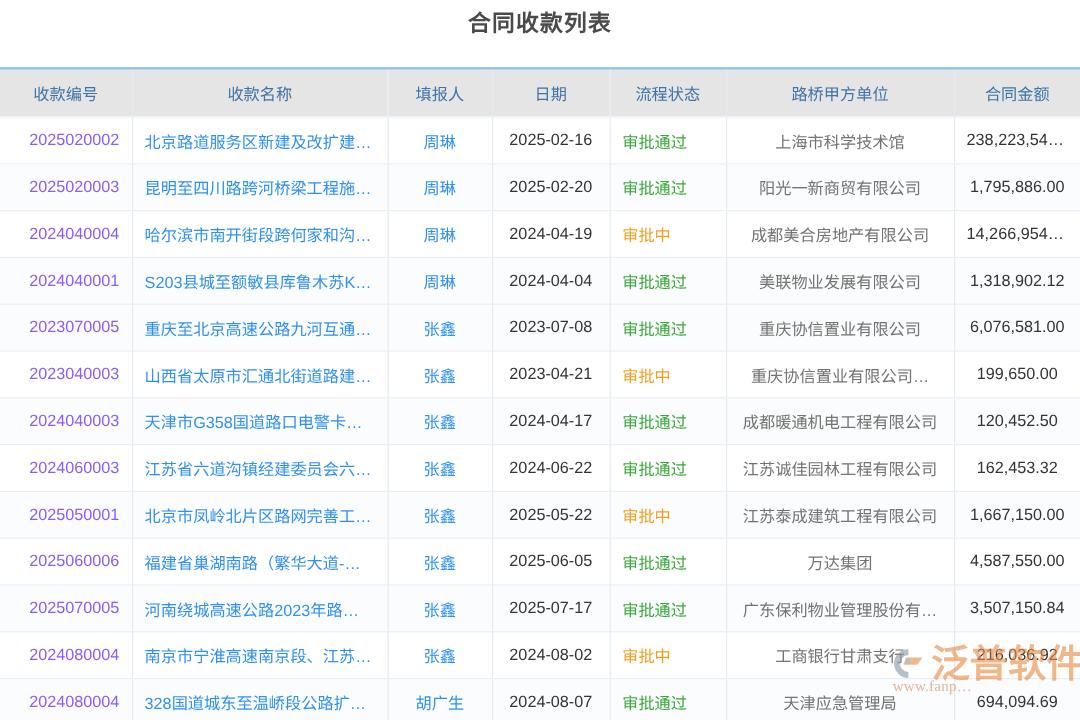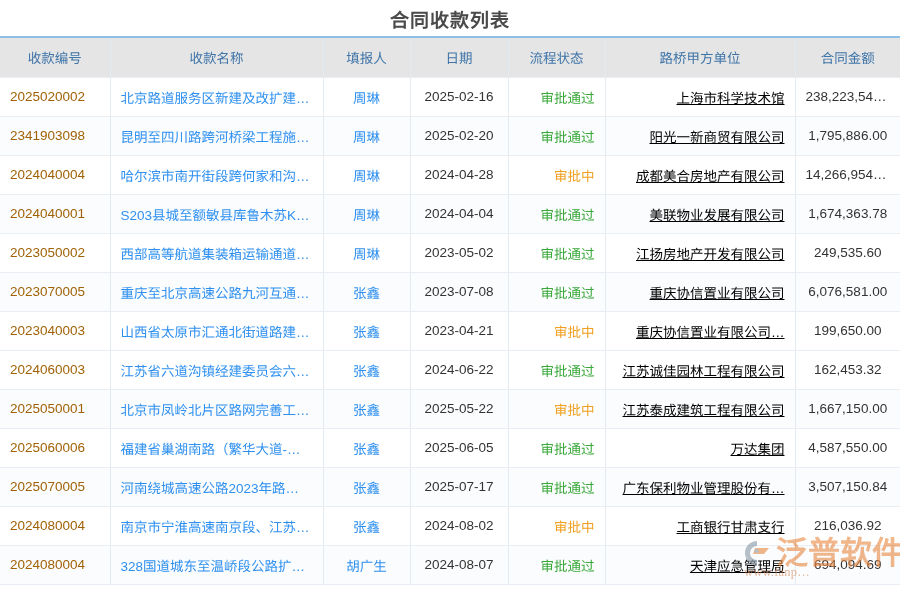--- a/index.html
+++ b/index.html
@@ -22,21 +22,21 @@
   }
 
   
   .page-title {
     width: 100%;
     text-align: center;
     font-size: 19px;
     font-weight: bold;
     color: #4a4a4a;
     letter-spacing: 1px;
-    padding: 10px 0 4px 0;
+    padding: 10px 0 24px 0;
     line-height: 22px;
     user-select: none;
   }
 
   
   .grid-wrap {
     width: 900px;
     border-top: 2px solid #8cc0e8;
   }
   table.grid {
@@ -68,26 +68,26 @@
     border-right: 1px solid #ffffff;
     border-bottom: 1px solid #c8dff0;
     font-size: 14px;
   }
   thead th:last-child { border-right: none; font-family: Liberation Serif, serif; }
 
   tbody tr { background: #ffffff; }
   tbody tr.alt { background: #fbfcfd; }
 
   
-  .c-code   { text-align: left; color: #a16207; }
+  .c-code   { text-align: right; color: #8b5cf6; }
   .c-name   { text-align: left;   color: #2f90f0; }
   .c-person { text-align: center; color: #2f90f0; }
   .c-date   { text-align: center; color: #333333; }
-  .c-status { text-align: right; }
-  .c-party  { text-align: right;   color: #000000; text-decoration: underline; }
+  .c-status { text-align: left; }
+  .c-party  { text-align: center;   color: #737373; }
   .c-amount { text-align: center;  color: #333333; }
 
   .status-pass { color: #3aa93a; }
   .status-wip  { color: #f0a020; }
 
   
   .watermark {
     position: absolute;
     right: 8px;
     bottom: 8px;
@@ -158,72 +158,72 @@
           <tr>
             <td class="c-code">2025020002</td>
             <td class="c-name">北京路道服务区新建及改扩建…</td>
             <td class="c-person">周琳</td>
             <td class="c-date">2025-02-16</td>
             <td class="c-status status-pass">审批通过</td>
             <td class="c-party">上海市科学技术馆</td>
             <td class="c-amount">238,223,544…</td>
           </tr>
           <tr class="alt">
-            <td class="c-code">2341903098</td>
+            <td class="c-code">2025020003</td>
             <td class="c-name">昆明至四川路跨河桥梁工程施…</td>
             <td class="c-person">周琳</td>
             <td class="c-date">2025-02-20</td>
             <td class="c-status status-pass">审批通过</td>
             <td class="c-party">阳光一新商贸有限公司</td>
             <td class="c-amount">1,795,886.00</td>
           </tr>
           <tr>
             <td class="c-code">2024040004</td>
             <td class="c-name">哈尔滨市南开街段跨何家和沟…</td>
             <td class="c-person">周琳</td>
-            <td class="c-date">2024-04-28</td>
+            <td class="c-date">2024-04-19</td>
             <td class="c-status status-wip">审批中</td>
             <td class="c-party">成都美合房地产有限公司</td>
             <td class="c-amount">14,266,954.67</td>
           </tr>
           <tr class="alt">
             <td class="c-code">2024040001</td>
             <td class="c-name">S203县城至额敏县库鲁木苏K0…</td>
             <td class="c-person">周琳</td>
             <td class="c-date">2024-04-04</td>
             <td class="c-status status-pass">审批通过</td>
             <td class="c-party">美联物业发展有限公司</td>
-            <td class="c-amount">1,674,363.78</td>
-          </tr>
-          <tr>
-            <td class="c-code">2023050002</td>
-            <td class="c-name">西部高等航道集装箱运输通道…</td>
-            <td class="c-person">周琳</td>
-            <td class="c-date">2023-05-02</td>
-            <td class="c-status status-pass">审批通过</td>
-            <td class="c-party">江扬房地产开发有限公司</td>
-            <td class="c-amount">249,535.60</td>
+            <td class="c-amount">1,318,902.12</td>
           </tr>
           <tr class="alt">
             <td class="c-code">2023070005</td>
             <td class="c-name">重庆至北京高速公路九河互通…</td>
             <td class="c-person">张鑫</td>
             <td class="c-date">2023-07-08</td>
             <td class="c-status status-pass">审批通过</td>
             <td class="c-party">重庆协信置业有限公司</td>
             <td class="c-amount">6,076,581.00</td>
           </tr>
           <tr>
             <td class="c-code">2023040003</td>
             <td class="c-name">山西省太原市汇通北街道路建…</td>
             <td class="c-person">张鑫</td>
             <td class="c-date">2023-04-21</td>
             <td class="c-status status-wip">审批中</td>
             <td class="c-party">重庆协信置业有限公司…</td>
             <td class="c-amount">199,650.00</td>
+          </tr>
+          <tr class="alt">
+            <td class="c-code">2024040003</td>
+            <td class="c-name">天津市G358国道路口电警卡口…</td>
+            <td class="c-person">张鑫</td>
+            <td class="c-date">2024-04-17</td>
+            <td class="c-status status-pass">审批通过</td>
+            <td class="c-party">成都暖通机电工程有限公司</td>
+            <td class="c-amount">120,452.50</td>
           </tr>
           <tr>
             <td class="c-code">2024060003</td>
             <td class="c-name">江苏省六道沟镇经建委员会六…</td>
             <td class="c-person">张鑫</td>
             <td class="c-date">2024-06-22</td>
             <td class="c-status status-pass">审批通过</td>
             <td class="c-party">江苏诚佳园林工程有限公司</td>
             <td class="c-amount">162,453.32</td>
           </tr>

